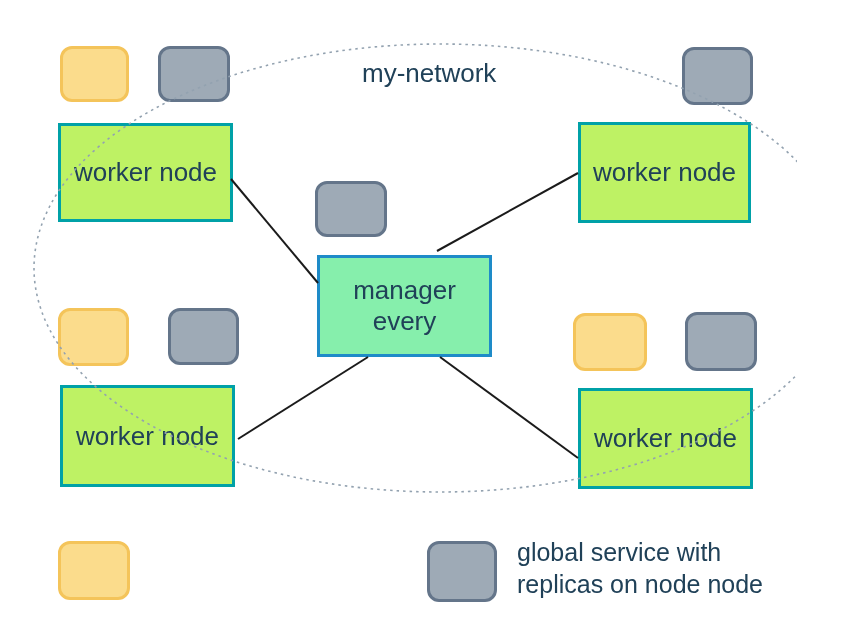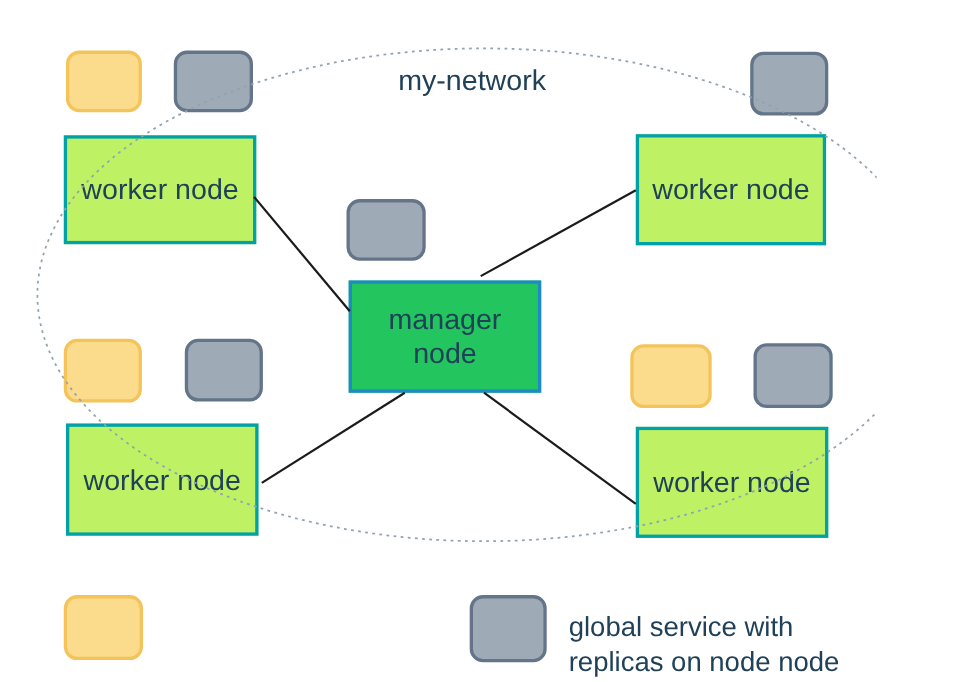--- a/index.html
+++ b/index.html
@@ -28,21 +28,21 @@
     text-align: center;
     font-size: 26px;
     line-height: 31px;
     z-index: 2;
   }
   .worker {
     background: #bef264;
     border-color: #00a1a7;
   }
   .manager {
-    background: #22c55e;
+    background: #86efac;
     border-color: #1e8bc8;
     flex-direction: column;
   }
 
   
   .service {
     border-width: 3px;
     border-style: solid;
     border-radius: 12px;
     z-index: 2;
@@ -97,21 +97,21 @@
   <div class="abs node worker" style="left:60px; top:385px; width:175px; height:102px;">
     <span>worker node</span>
   </div>
 
   <div class="abs node worker" style="left:578px; top:388px; width:175px; height:101px;">
     <span>worker node</span>
   </div>
 
   <div class="abs node manager" style="left:317px; top:255px; width:175px; height:102px;">
     <span>manager</span>
-    <span>node</span>
+    <span>every</span>
   </div>
 
   <div class="abs service replicated" style="left:60px;  top:46px;  width:69px; height:56px;"></div>
   <div class="abs service global" style="left:158px; top:46px;  width:72px; height:56px;"></div>
 
   <div class="abs service global" style="left:682px; top:47px;  width:71px; height:58px;"></div>
 
   <div class="abs service global" style="left:315px; top:181px; width:72px; height:56px;"></div>
 
   <div class="abs service replicated" style="left:58px;  top:308px; width:71px; height:58px;"></div>
@@ -126,18 +126,18 @@
     <line x1="437" y1="251" x2="578" y2="173" stroke="#1b1b1b" stroke-width="2"></line>
     <line x1="368" y1="357" x2="238" y2="439" stroke="#1b1b1b" stroke-width="2"></line>
     <line x1="440" y1="357" x2="578" y2="458" stroke="#1b1b1b" stroke-width="2"></line>
   </svg>
 
   <div class="abs service replicated" style="left:58px; top:541px; width:72px; height:59px;"></div>
   <div class="abs legend-text" style="left:150px; top:542px;">
   </div>
 
   <div class="abs service global" style="left:427px; top:541px; width:70px; height:61px;"></div>
-  <div class="abs legend-text" style="left:517px; top:554px;">
+  <div class="abs legend-text" style="left:517px; top:536px;">
     <div>global service with</div>
     <div>replicas on node node</div>
   </div>
 
 </div>
 
 </body></html>

